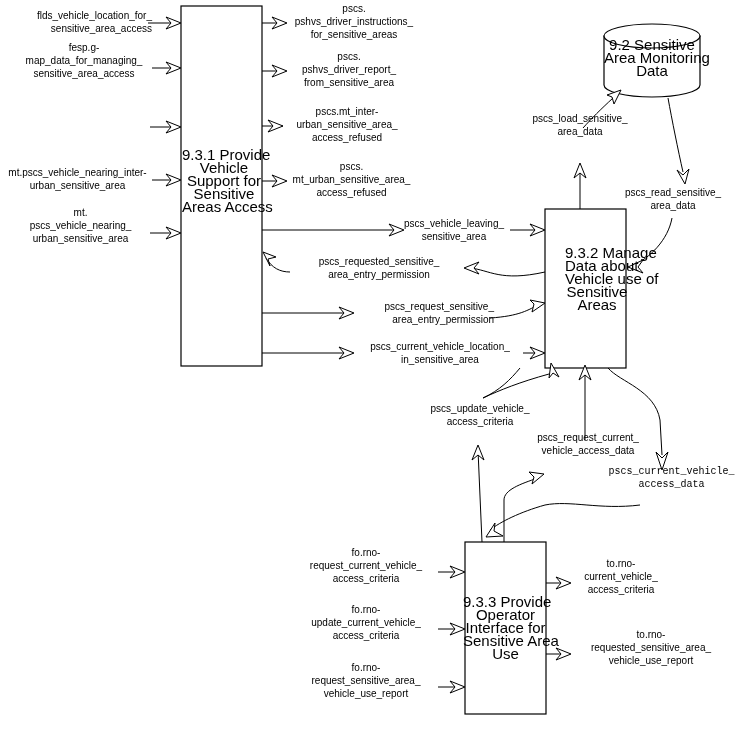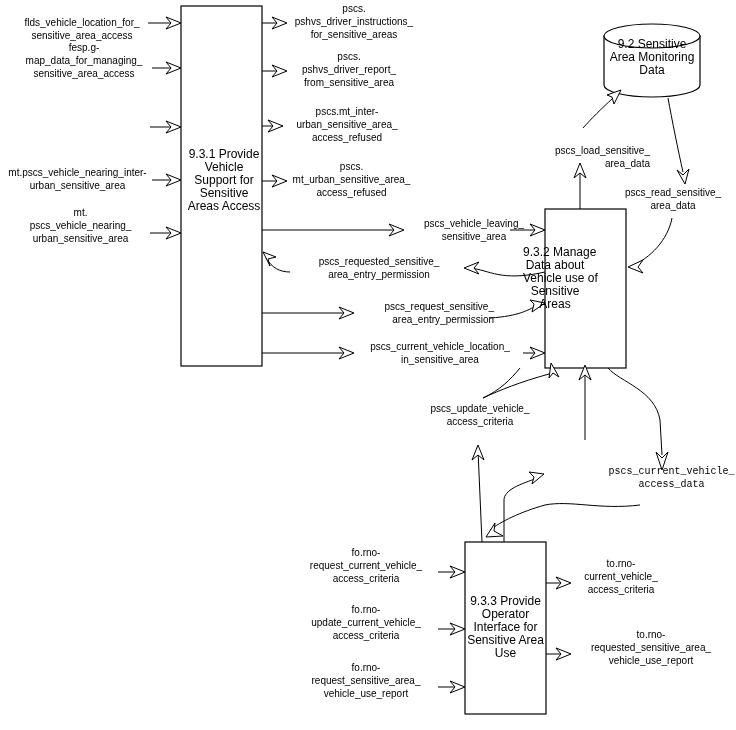--- a/index.html
+++ b/index.html
@@ -50,21 +50,21 @@
     font-size: 10px;
     line-height: 13px;
     color: #000000;
     text-align: center;
     white-space: pre;
     letter-spacing: 0px;
   }
   .node-text {
     position: absolute;
     font-family: "Liberation Sans", sans-serif;
-    font-size: 12px;
+    font-size: 15px;
     line-height: 13px;
     color: #000000;
     text-align: center;
     white-space: pre;
   }
 </style>
 </head>
 <body>
 
 <div id="dfd-root">
@@ -190,37 +190,37 @@
     </g>
 
   </svg>
 
   <div class="node-text" style="left:182px; top:148px; width:84px;">9.3.1 Provide
 Vehicle
 Support for
 Sensitive
 Areas Access</div>
 
-  <div class="node-text" style="left:523px; top:246px; width:64px;">9.3.2 Manage
+  <div class="node-text" style="left:565px; top:246px; width:64px;">9.3.2 Manage
 Data about
 Vehicle use of
 Sensitive
 Areas</div>
 
   <div class="node-text" style="left:463px; top:595px; width:85px;">9.3.3 Provide
 Operator
 Interface for
 Sensitive Area
 Use</div>
 
   <div class="node-text" style="left:604px; top:38px; width:96px;">9.2 Sensitive
 Area Monitoring
 Data</div>
 
-  <div class="lbl" style="left:12px; top:16px; width:140px;">flds_vehicle_location_for_
+  <div class="lbl" style="left:12px; top:9px; width:140px;text-align:right;">flds_vehicle_location_for_
 sensitive_area_access</div>
 
   <div class="lbl" style="left:14px; top:41px; width:140px;">fesp.g-
 map_data_for_managing_
 sensitive_area_access</div>
 
 
   <div class="lbl" style="left:0px; top:166px; width:155px;">mt.pscs_vehicle_nearing_inter-
 urban_sensitive_area</div>
 
@@ -237,41 +237,43 @@
 from_sensitive_area</div>
 
   <div class="lbl" style="left:272px; top:105px; width:150px;">pscs.mt_inter-
 urban_sensitive_area_
 access_refused</div>
 
   <div class="lbl" style="left:274px; top:160px; width:155px;">pscs.
 mt_urban_sensitive_area_
 access_refused</div>
 
-  <div class="lbl" style="left:404px; top:217px; width:140px;">pscs_vehicle_leaving_
+  <div class="lbl" style="left:384px; top:217px; width:140px;">pscs_vehicle_leaving_
 sensitive_area</div>
 
   <div class="lbl" style="left:293px; top:255px; width:172px;">pscs_requested_sensitive_
 area_entry_permission</div>
 
   <div class="lbl" style="left:354px; top:300px; width:140px;text-align:right;">pscs_request_sensitive_
 area_entry_permission</div>
 
   <div class="lbl" style="left:354px; top:340px; width:172px;">pscs_current_vehicle_location_
 in_sensitive_area</div>
 
-  <div class="lbl" style="left:510px; top:144px; width:140px;text-align:right;">pscs_load_sensitive_
+  <div class="lbl" style="left:510px; top:112px; width:140px;">pscs_load_sensitive_
 area_data</div>
 
   <div class="lbl" style="left:612px; top:186px; width:122px;">pscs_read_sensitive_
 area_data</div>
 
   <div class="lbl" style="left:410px; top:402px; width:140px;">pscs_update_vehicle_
 access_criteria</div>
 
+  <div class="lbl" style="left:518px; top:431px; width:140px;">pscs_request_current_
+vehicle_access_data</div>
 
   <div class="lbl" style="left:607px; top:465px; width:129px;font-family:Liberation Mono, monospace;">pscs_current_vehicle_
 access_data</div>
 
   <div class="lbl" style="left:294px; top:546px; width:144px;">fo.rno-
 request_current_vehicle_
 access_criteria</div>
 
   <div class="lbl" style="left:294px; top:603px; width:144px;">fo.rno-
 update_current_vehicle_

